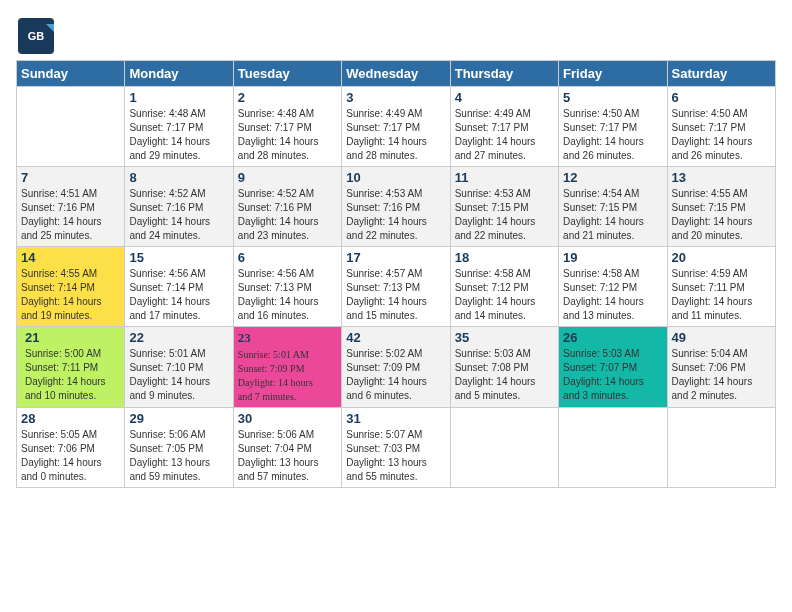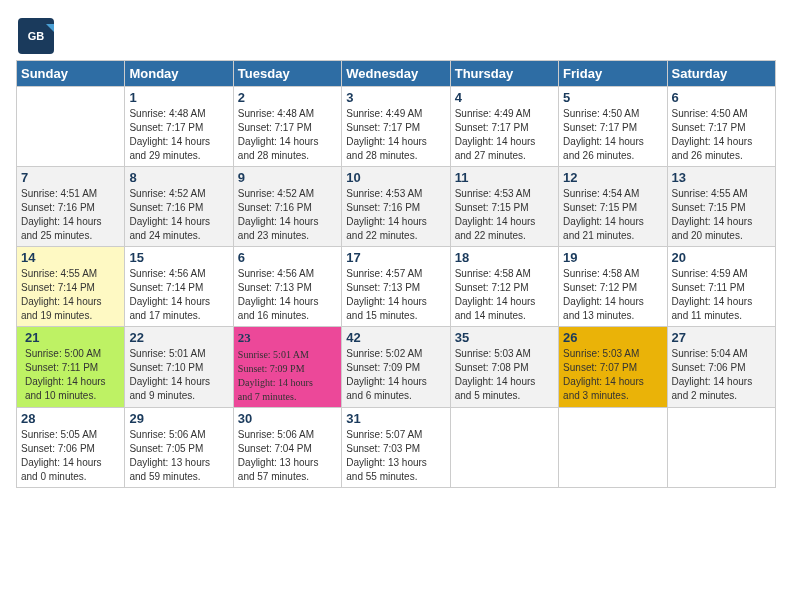--- a/index.html
+++ b/index.html
@@ -207,21 +207,21 @@
         </td>
         <td style="background-color: rgb(242, 242, 242);">
           <span class="day-num">13</span>
           <div class="day-info" style="white-space: pre-line;">Sunrise: 4:55 AM
 Sunset: 7:15 PM
 Daylight: 14 hours
 and 20 minutes.</div>
         </td>
       </tr>
       <tr>
-        <td style="background-color: #fef9c3;">
+        <td style="background-color: #fde047;">
           <span class="day-num">14</span>
           <div class="day-info" style="white-space: pre-line;">Sunrise: 4:55 AM
 Sunset: 7:14 PM
 Daylight: 14 hours
 and 19 minutes.</div>
         </td>
         <td style="background-color: rgb(255, 255, 255);">
           <span class="day-num">15</span>
           <div class="day-info" style="white-space: pre-line;">Sunrise: 4:56 AM
 Sunset: 7:14 PM
@@ -293,29 +293,29 @@
 Daylight: 14 hours
 and 6 minutes.</div>
         </td>
         <td style="background-color: rgb(242, 242, 242);">
           <span class="day-num">35</span>
           <div class="day-info" style="white-space: pre-line;">Sunrise: 5:03 AM
 Sunset: 7:08 PM
 Daylight: 14 hours
 and 5 minutes.</div>
         </td>
-        <td style="background-color: #eab308; margin-left: 12px;">
+        <td style="background-color: #14b8a6; margin-left: 12px;">
           <span class="day-num">26</span>
           <div class="day-info" style="white-space: pre-line;">Sunrise: 5:03 AM
 Sunset: 7:07 PM
 Daylight: 14 hours
 and 3 minutes.</div>
         </td>
         <td style="background-color: rgb(242, 242, 242);">
-          <span class="day-num">27</span>
+          <span class="day-num">49</span>
           <div class="day-info" style="white-space: pre-line;">Sunrise: 5:04 AM
 Sunset: 7:06 PM
 Daylight: 14 hours
 and 2 minutes.</div>
         </td>
       </tr>
       <tr>
         <td style="background-color: rgb(255, 255, 255);">
           <span class="day-num">28</span>
           <div class="day-info" style="white-space: pre-line;">Sunrise: 5:05 AM

